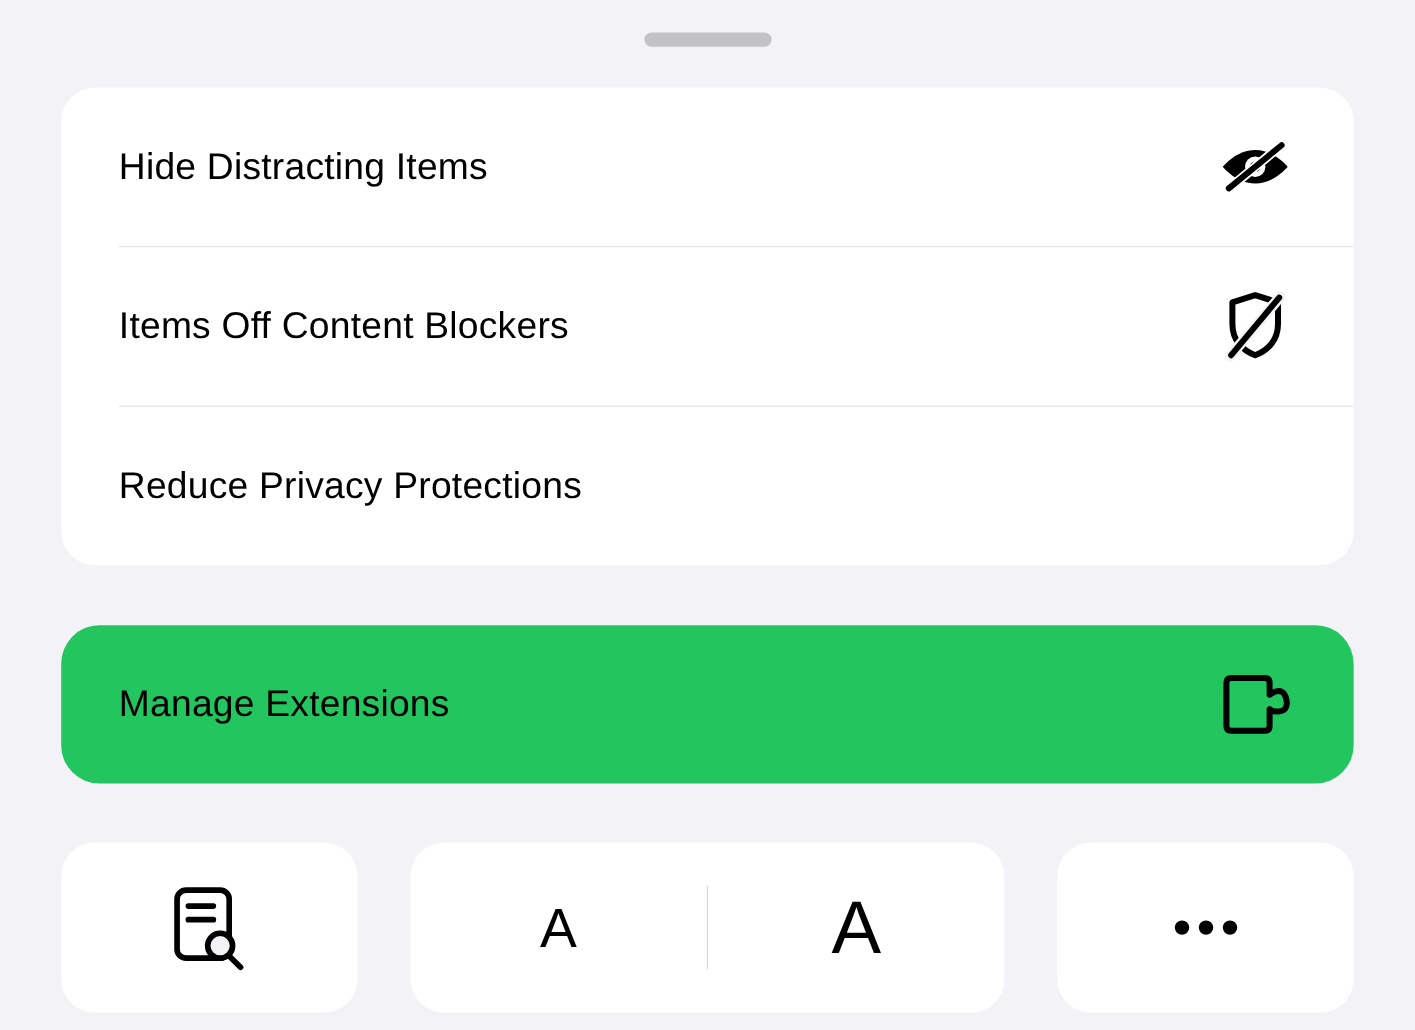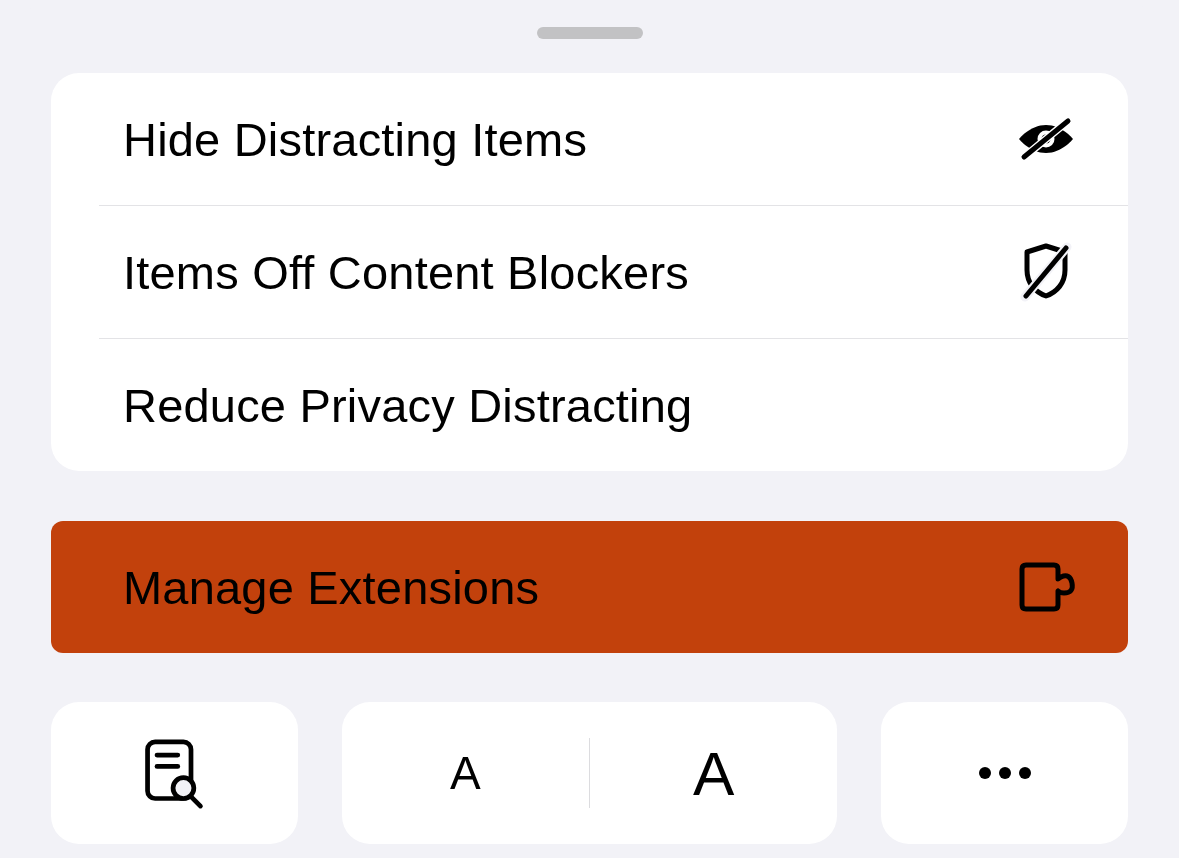--- a/index.html
+++ b/index.html
@@ -45,38 +45,37 @@
     }
     .list-item {
       display: flex;
       align-items: center;
       justify-content: space-between;
       height: 132px;
       padding: 0 48px;
       cursor: pointer;
     }
     .list-item-label {
-      font-size: 47px;
+      font-size: 31px;
       font-weight: 400;
       color: #000000;
       letter-spacing: 0.2px;
-      margin-left: 24px;
     }
     .separator {
       margin-left: 48px;
       height: 1px;
       background: #e3e3e6;
     }
     .group-2 {
       position: absolute;
       top: 516px;
       left: 40px;
       right: 40px;
-      background: #c2410c;
-      border-radius: 12px;
+      background: #22c55e;
+      border-radius: 32px;
       overflow: hidden;
     }
     .toolbar {
       position: absolute;
       top: 697px;
       left: 40px;
       right: 40px;
       height: 142px;
       display: flex;
       gap: 44px;
@@ -163,21 +162,21 @@
           <path d="M28 4 L47 10 V28 C47 41 39 50 28 54 C17 50 9 41 9 28 V10 Z" fill="none" stroke="#000" stroke-width="5" stroke-linejoin="round"></path>
           <line x1="7" y1="55" x2="49" y2="5" stroke="#f2f2f7" stroke-width="9" stroke-linecap="round"></line>
           <line x1="8" y1="54" x2="48" y2="6" stroke="#000" stroke-width="5" stroke-linecap="round"></line>
         </svg>
       </span>
     </div>
 
     <div class="separator"></div>
 
     <div class="list-item">
-      <span class="list-item-label">Reduce Privacy Distracting</span>
+      <span class="list-item-label">Reduce Privacy Protections</span>
     </div>
 
   </div>
 
   <div class="group-2">
     <div class="list-item">
       <span class="list-item-label">Manage Extensions</span>
       <span class="icon-box">
         <svg width="64" height="56" viewBox="0 0 64 56">
           <path d="M8 10 Q8 6 12 6 H40 Q44 6 44 10 V20 Q44 20 47 18 Q56 14 58 24 Q60 34 50 34 Q46 34 44 32 V46 Q44 50 40 50 H12 Q8 50 8 46 Z" fill="none" stroke="#000" stroke-width="5" stroke-linejoin="round"></path>

